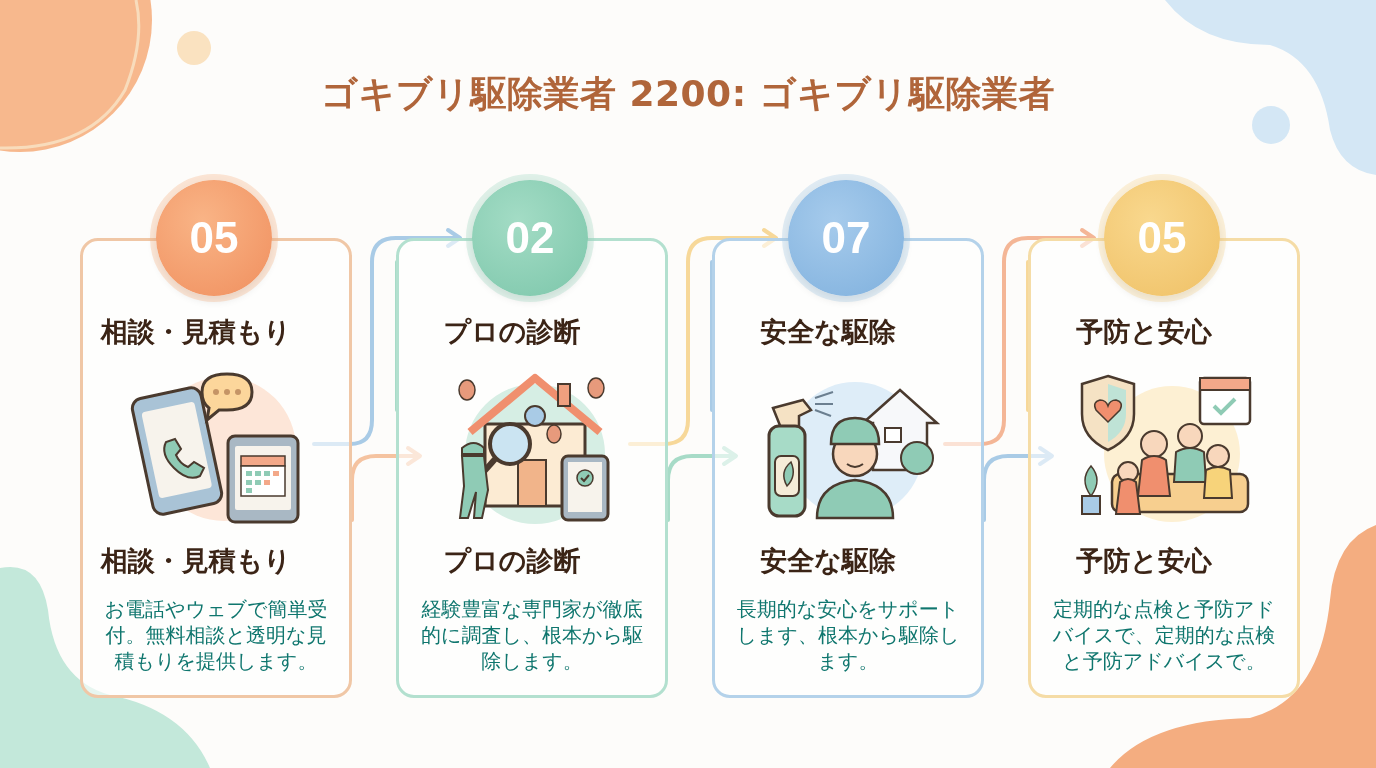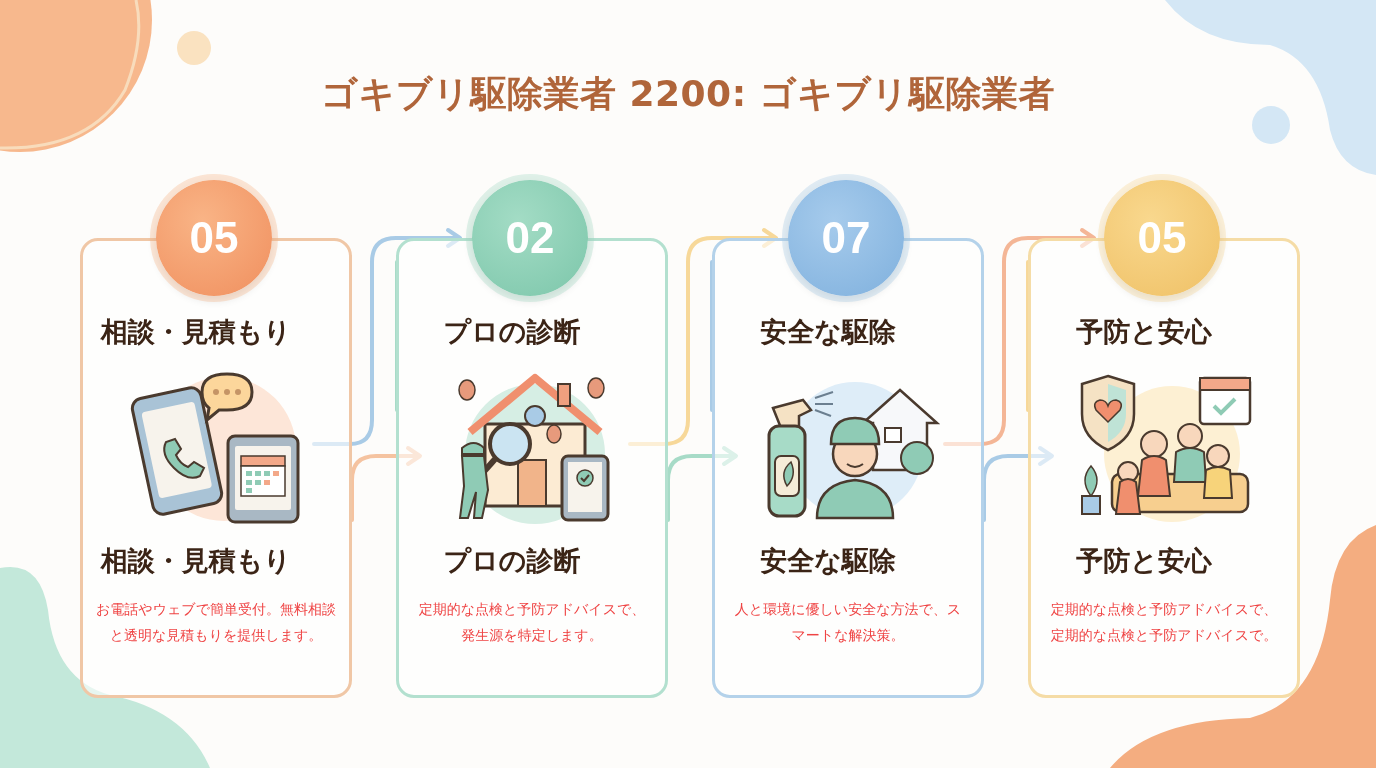--- a/index.html
+++ b/index.html
@@ -20,21 +20,21 @@
     color: #fff; font-weight: bold; font-size: 44px; font-family: "Liberation Sans", sans-serif;
     box-shadow: 0 4px 10px rgba(0,0,0,0.12);
   }
   .badge::before {
     content: ""; position: absolute; inset: -6px; border-radius: 50%; border: 6px solid; opacity: 0.35; border-color: inherit;
   }
   .head {
     position: absolute; width: 232px; text-align: center; font-size: 27px; font-weight: bold; color: #3b2416;
   }
   .desc {
-    position: absolute; width: 240px; text-align: center; font-size: 14px; line-height: 26px; color: #ef4444;
+    position: absolute; width: 240px; text-align: center; font-size: 20px; line-height: 26px; color: #0f766e;
   }
   .illus { position: absolute; width: 190px; height: 160px; }
   svg.conn { position: absolute; left: 0; top: 0; width: 1376px; height: 768px; pointer-events: none; }
 </style>
 </head>
 <body>
 
 <svg class="bg" viewBox="0 0 1376 768">
   <circle cx="20" cy="20" r="132" fill="#f7b88d"></circle>
   <path d="M 0 148 Q 90 150 125 90 Q 145 40 136 0" fill="none" stroke="#f8dcbc" stroke-width="3"></path>
@@ -120,21 +120,21 @@
   <rect x="128" y="98" width="34" height="50" fill="#f7f3ec"></rect>
   <circle cx="145" cy="114" r="8" fill="#8fcbb5" stroke="#4a3a2e" stroke-width="1.5"></circle>
   <path d="M 141 114 l 3 3 l 5 -6" fill="none" stroke="#4a3a2e" stroke-width="2"></path>
   <g fill="#e79a7c" stroke="#4a3a2e" stroke-width="1.5">
     <ellipse cx="27" cy="26" rx="8" ry="10"></ellipse>
       <ellipse cx="156" cy="24" rx="8" ry="10"></ellipse>
       <ellipse cx="114" cy="70" rx="7" ry="9"></ellipse>
   </g>
 </svg>
 <div class="head" style="left:396px;top:543px;">プロの診断</div>
-<div class="desc" style="left:412px;top:596px;">定期的な点検と予防アドバイスで、発生源を特定します。</div>
+<div class="desc" style="left:412px;top:596px;">経験豊富な専門家が徹底的に調査し、根本から駆除します。</div>
 
 <div class="card" style="left:712px;border-color:#b4d2ea;"></div>
 <div class="badge" style="left:788px;background:radial-gradient(circle at 40% 35%,#a6cbec,#7fb0dd);border-color:#a9cbe6;">07</div>
 <div class="head" style="left:712px;top:314px;">安全な駆除</div>
 <svg class="illus" style="left:755px;top:368px;" viewBox="0 0 190 160">
   <circle cx="100" cy="82" r="68" fill="#deedf8"></circle>
   <path d="M 108 55 L 145 22 L 182 55 L 172 55 L 172 102 L 118 102 L 118 55 Z" fill="#f7f8fa" stroke="#4a3a2e" stroke-width="2.5"></path>
   <rect x="130" y="60" width="16" height="14" fill="#fff" stroke="#4a3a2e" stroke-width="2"></rect>
   <circle cx="162" cy="90" r="16" fill="#8fcbb5" stroke="#4a3a2e" stroke-width="2"></circle>
   <path d="M 18 40 l 30 -8 l 8 10 l -12 6 l 0 12 l -18 0 Z" fill="#f5e2c4" stroke="#4a3a2e" stroke-width="2.5"></path>
@@ -145,21 +145,21 @@
       <line x1="60" y1="30" x2="78" y2="24"></line>
       <line x1="60" y1="36" x2="78" y2="36"></line>
       <line x1="60" y1="42" x2="76" y2="48"></line>
     </g>
   <circle cx="100" cy="86" r="22" fill="#f8d7bc" stroke="#4a3a2e" stroke-width="2.5"></circle>
   <path d="M 76 76 q 0 -26 24 -26 q 24 0 24 26 Z" fill="#8fcbb5" stroke="#4a3a2e" stroke-width="2.5"></path>
   <path d="M 92 96 q 8 6 16 0" fill="none" stroke="#4a3a2e" stroke-width="2"></path>
   <path d="M 62 150 q 0 -34 38 -38 q 38 4 38 38 Z" fill="#8fcbb5" stroke="#4a3a2e" stroke-width="2.5"></path>
 </svg>
 <div class="head" style="left:712px;top:543px;">安全な駆除</div>
-<div class="desc" style="left:728px;top:596px;">人と環境に優しい安全な方法で、スマートな解決策。</div>
+<div class="desc" style="left:728px;top:596px;">長期的な安心をサポートします、根本から駆除します。</div>
 
 <div class="card" style="left:1028px;border-color:#f5dca6;"></div>
 <div class="badge" style="left:1104px;background:radial-gradient(circle at 40% 35%,#f9d88e,#efc065);border-color:#f7d899;">05</div>
 <div class="head" style="left:1028px;top:314px;">予防と安心</div>
 <svg class="illus" style="left:1072px;top:364px;" viewBox="0 0 190 160">
   <circle cx="100" cy="90" r="68" fill="#fdf0d3"></circle>
   <path d="M 36 12 L 62 20 L 62 50 Q 62 74 36 86 Q 10 74 10 50 L 10 20 Z" fill="#f5e2c4" stroke="#4a3a2e" stroke-width="2.5"></path>
   <path d="M 36 20 L 54 26 L 54 50 Q 54 68 36 78 Z" fill="#bfe3d6"></path>
   <path d="M 36 58 l -12 -12 q -4 -8 4 -10 q 6 0 8 6 q 2 -6 8 -6 q 8 2 4 10 Z" fill="#f08f6e" stroke="#4a3a2e" stroke-width="1.5"></path>
   <rect x="128" y="14" width="50" height="46" rx="4" fill="#fff" stroke="#4a3a2e" stroke-width="2.5"></rect>

